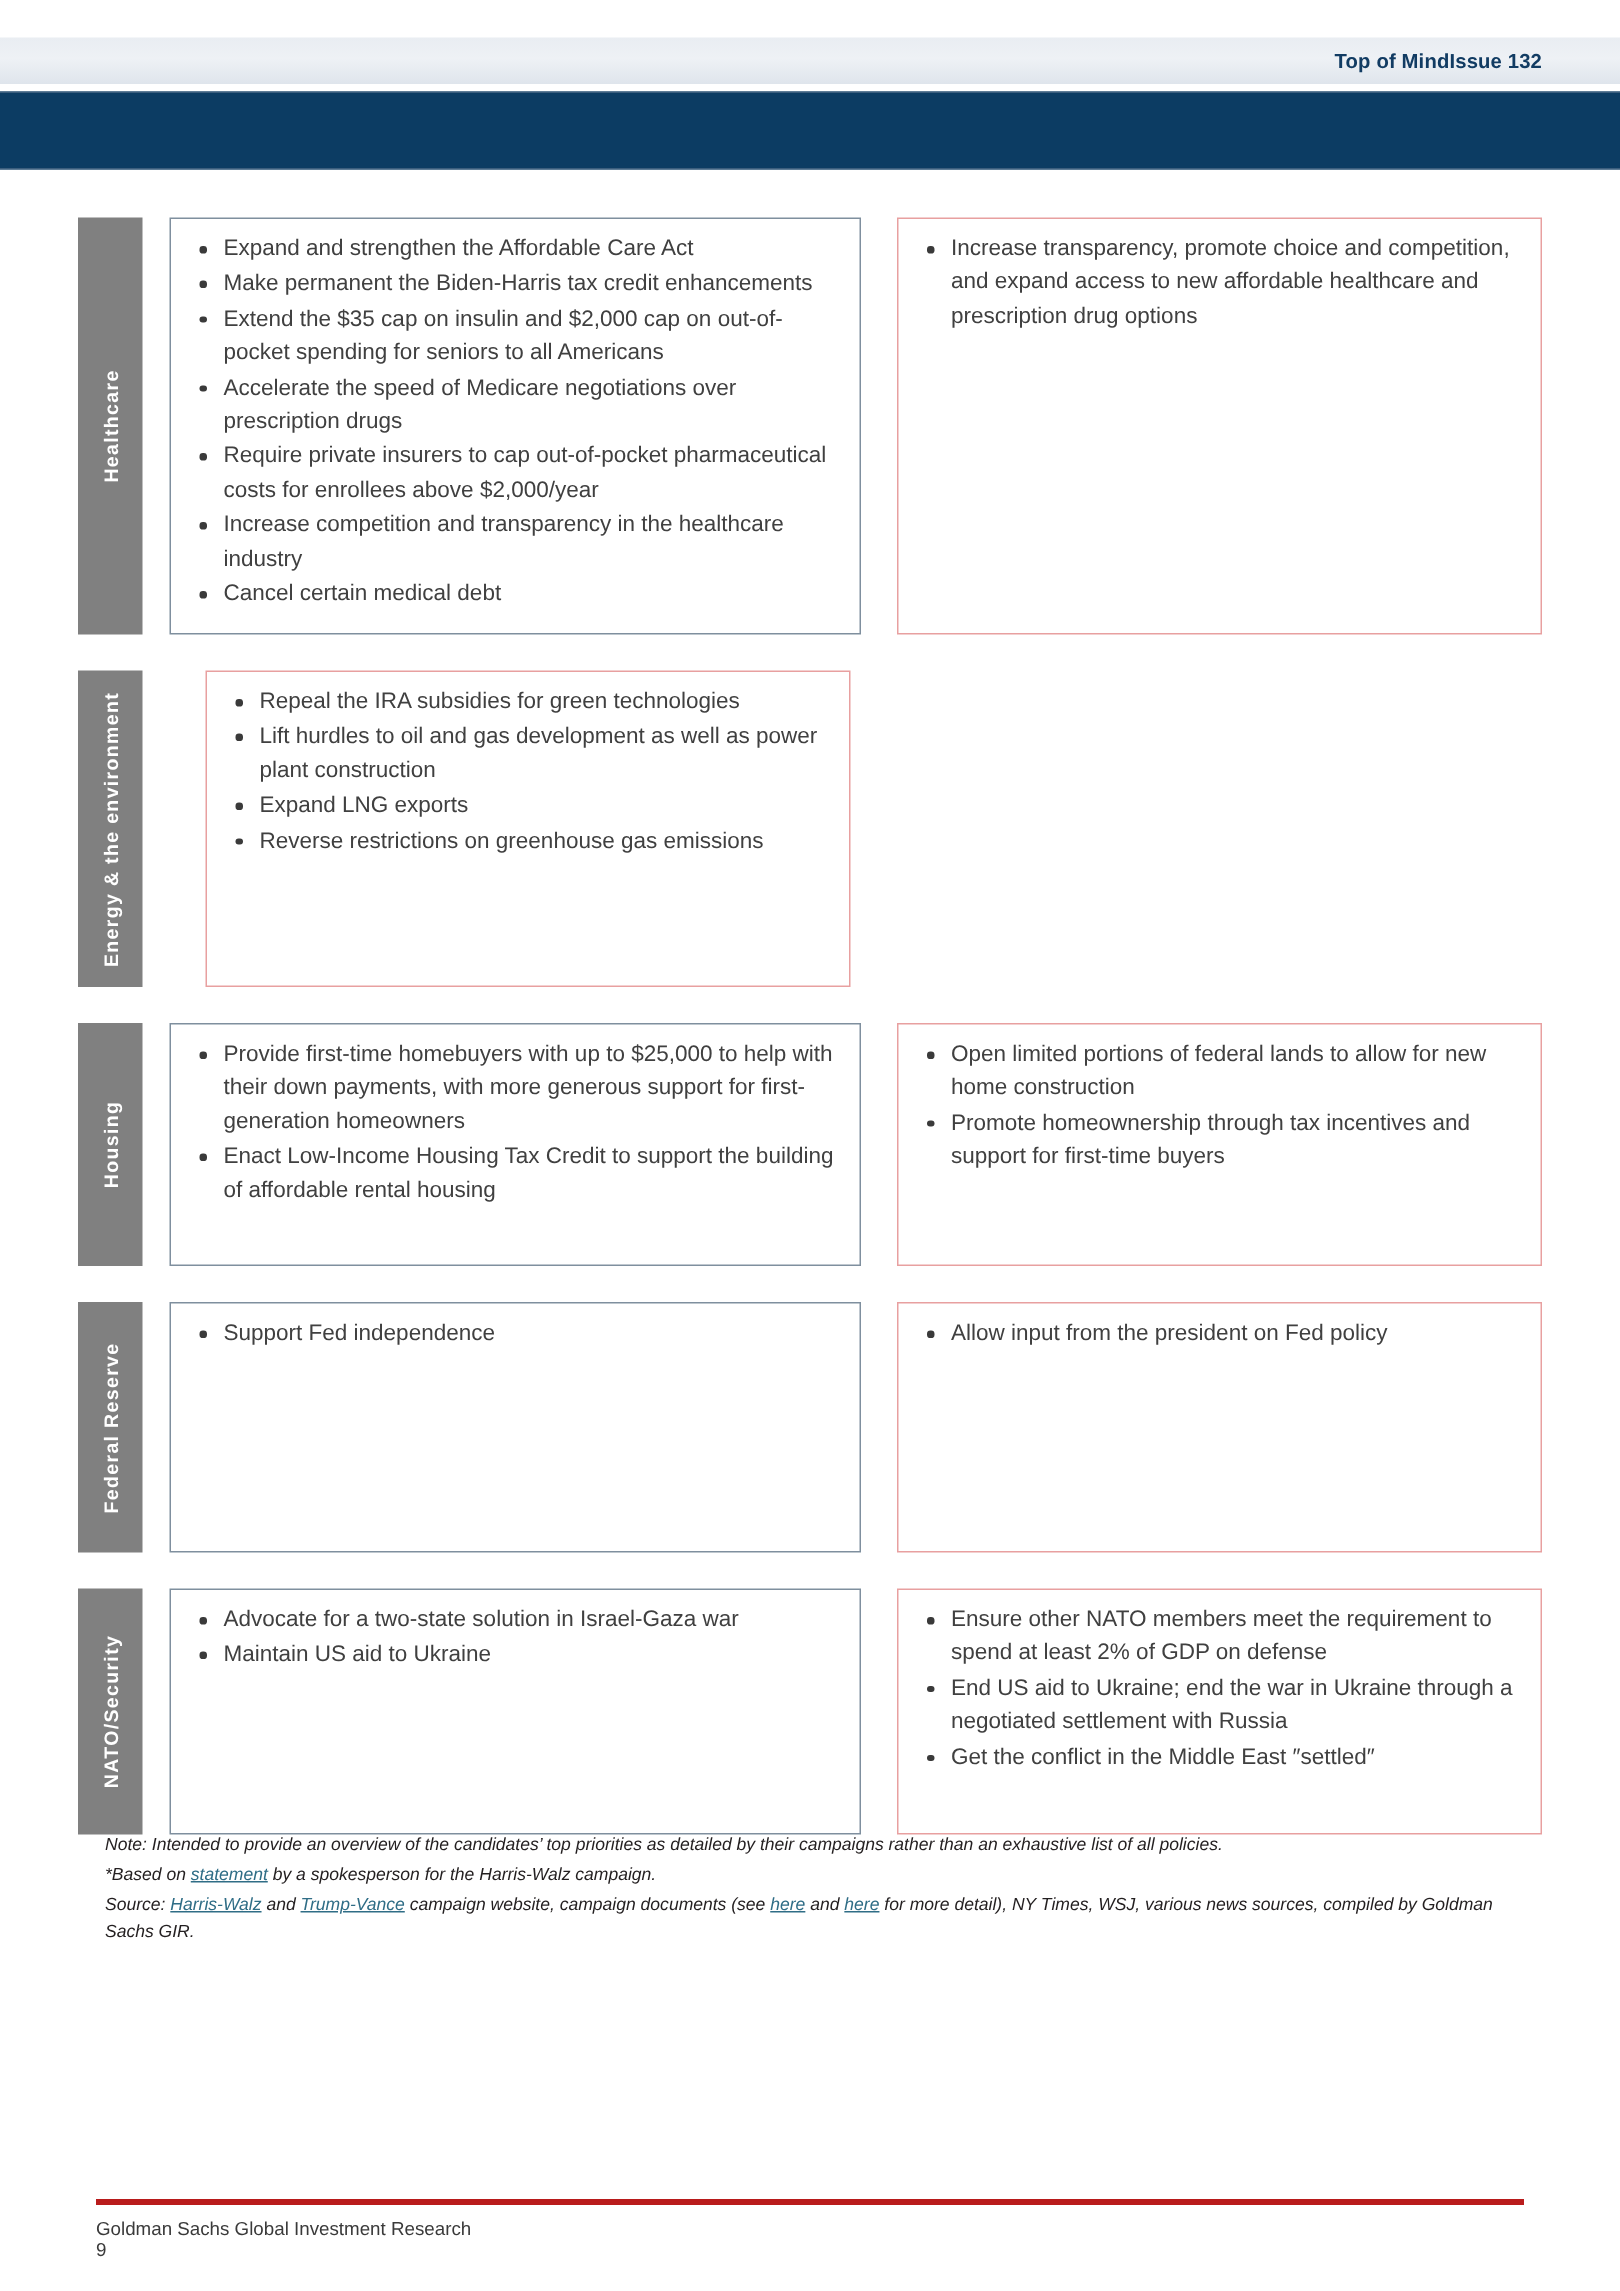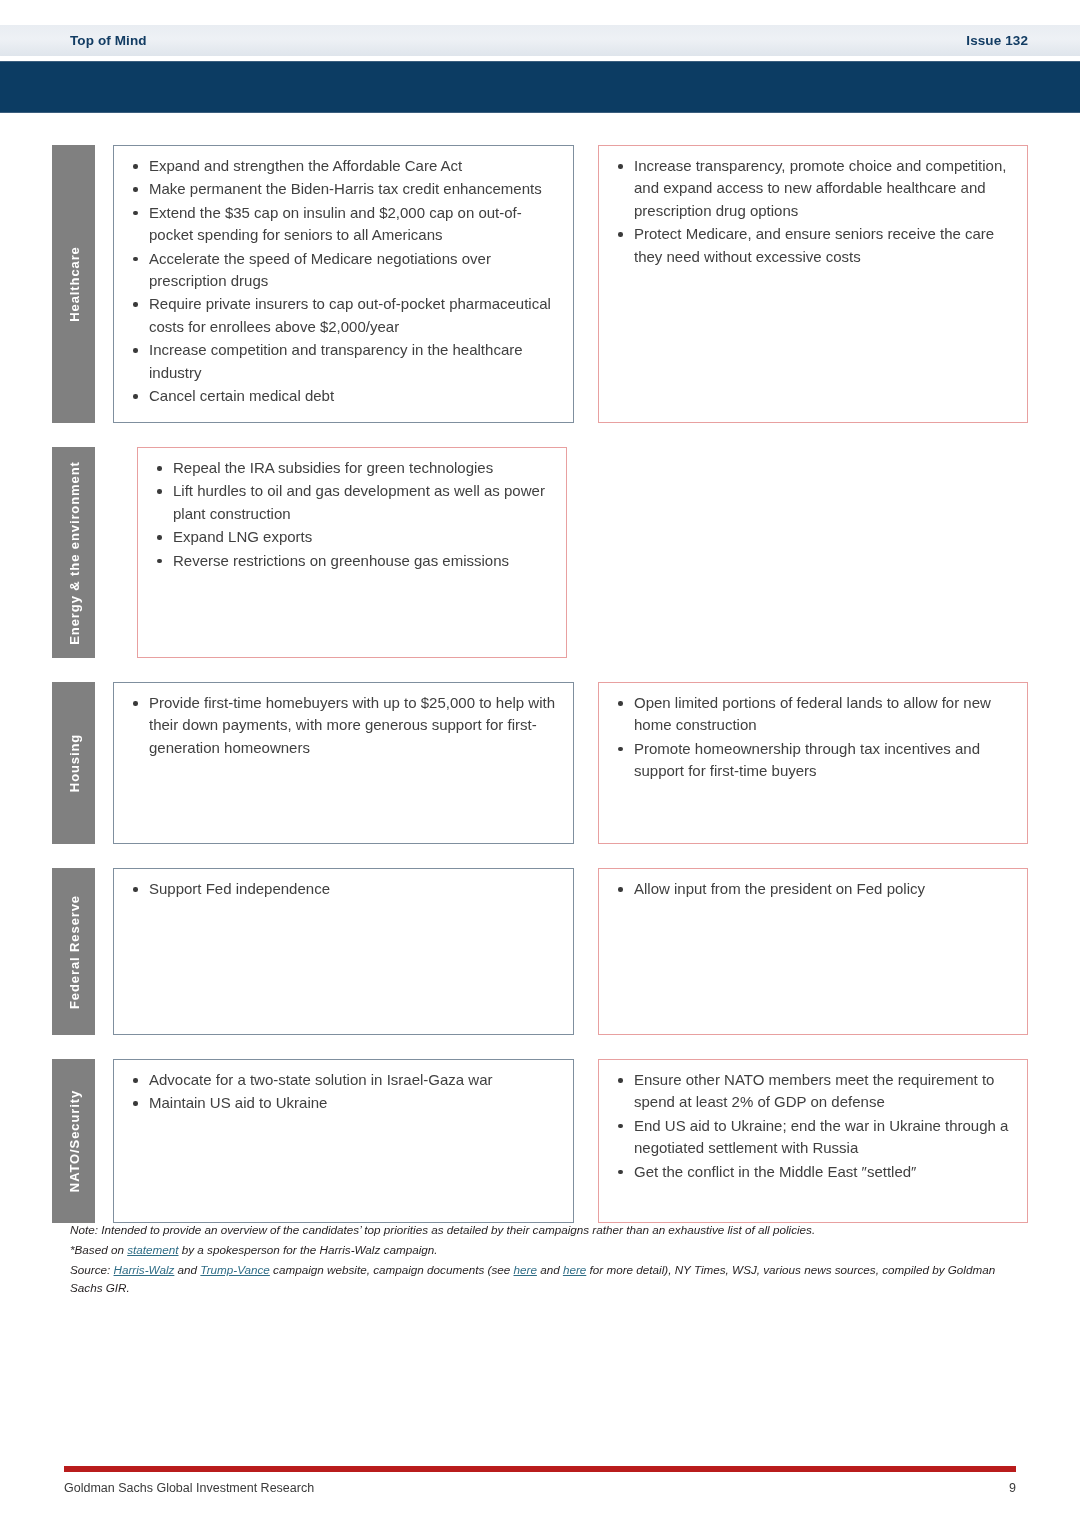--- a/index.html
+++ b/index.html
@@ -15,21 +15,21 @@
   }
 
   
   .running-header {
     position: absolute;
     left: 0; top: 25px;
     width: 1080px; height: 31px;
     background: linear-gradient(to bottom, #e9edf2 0%, #eef1f5 45%, #dfe5ec 100%);
     display: flex;
     align-items: center;
-    justify-content: space-between;
+    justify-content: flex-end;
     padding: 0 52px 0 70px;
   }
   .running-header .hdr-left,
   .running-header .hdr-right {
     font-size: 13.5px;
     font-weight: bold;
     color: #123c63;
     letter-spacing: .1px;
   }
 
@@ -132,25 +132,26 @@
     color: #2f6d86;
     text-decoration: underline;
   }
 
   
   .page-footer {
     position: absolute;
     left: 64px;
     top: 1466px;
     width: 952px;
-    border-top: 6px solid #b91c1c;
+    border-top: 4px solid #b91c1c;
     padding-top: 9px;
     display: flex;
     align-items: flex-start;
     justify-content: space-between;
+    flex-direction: column;
   }
   .page-footer .foot-text,
   .page-footer .foot-page {
     font-size: 12.5px;
     color: #3a3a3a;
   }
 </style>
 </head>
 <body>
 
@@ -175,21 +176,20 @@
           <li>Accelerate the speed of Medicare negotiations over prescription drugs</li>
           <li>Require private insurers to cap out-of-pocket pharmaceutical costs for enrollees above $2,000/year</li>
           <li>Increase competition and transparency in the healthcare industry</li>
           <li>Cancel certain medical debt</li>
         </ul>
       </div>
       <div class="spacer-mid"></div>
       <div class="pane pane-trump">
         <ul class="bullets">
           <li>Increase transparency, promote choice and competition, and expand access to new affordable healthcare and prescription drug options</li>
-          <li>Protect Medicare, and ensure seniors receive the care they need without excessive costs</li>
         </ul>
       </div>
     </div>
     <div class="section" style="height: 211px;">
       <div class="side-tab">
         <span class="tab-label">Energy &amp; the environment</span>
       </div>
       <div class="spacer-l"></div>
       <div class="spacer-mid"></div>
       <div class="pane pane-trump">
@@ -202,20 +202,21 @@
       </div>
     </div>
     <div class="section" style="height: 162px;">
       <div class="side-tab">
         <span class="tab-label">Housing</span>
       </div>
       <div class="spacer-l"></div>
       <div class="pane pane-harris">
         <ul class="bullets">
           <li>Provide first-time homebuyers with up to $25,000 to help with their down payments, with more generous support for first-generation homeowners</li>
+          <li>Enact Low-Income Housing Tax Credit to support the building of affordable rental housing</li>
         </ul>
       </div>
       <div class="spacer-mid"></div>
       <div class="pane pane-trump">
         <ul class="bullets">
           <li>Open limited portions of federal lands to allow for new home construction</li>
           <li>Promote homeownership through tax incentives and support for first-time buyers</li>
         </ul>
       </div>
     </div>

